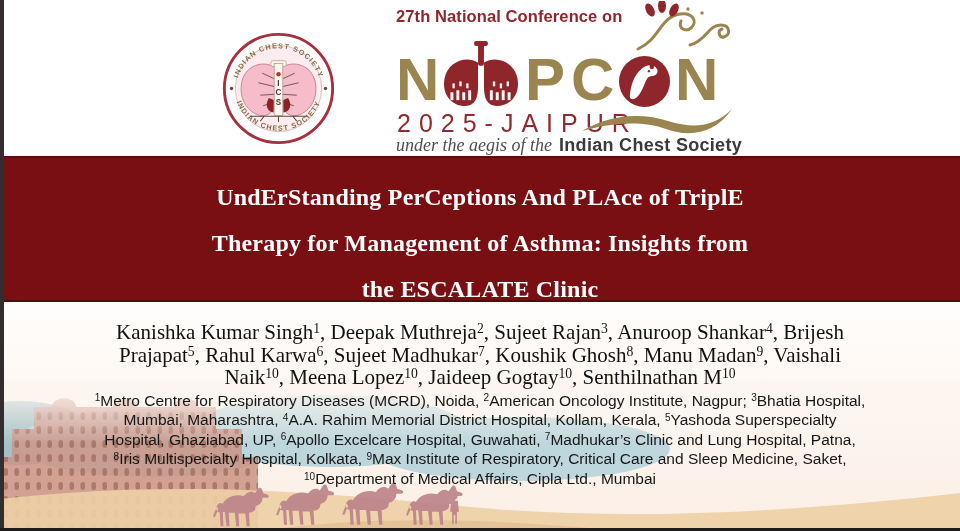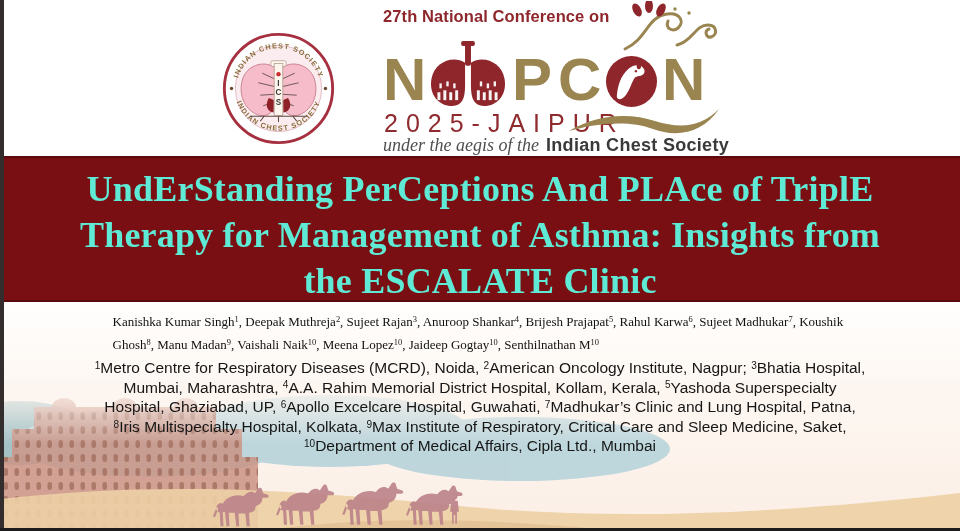--- a/index.html
+++ b/index.html
@@ -4,49 +4,49 @@
 <style>
   html,body{margin:0;padding:0;background:#e9e9e9;}
   .slide{position:relative;width:960px;height:531px;overflow:hidden;background:#fff;
          font-family:"Liberation Sans",sans-serif;margin:0 auto;}
   .edge-left{position:absolute;left:0;top:0;width:4px;height:100%;background:#342d2d;z-index:50;}
   .edge-bottom{position:absolute;left:0;bottom:0;width:100%;height:3px;background:#1d1b1b;z-index:50;}
 
   
   .header{position:absolute;left:0;top:0;width:100%;height:156px;background:#fff;}
   .ics-logo{position:absolute;left:221px;top:31px;width:115px;height:115px;}
-  .napcon{position:absolute;left:383px;top:6px;width:337px;height:150px;}
+  .napcon{position:absolute;left:396px;top:6px;width:337px;height:150px;}
   .conf-line{font-weight:bold;font-size:16.5px;line-height:20px;color:#8e272b;letter-spacing:.1px;}
   .wordmark{position:absolute;left:0;top:42px;width:100%;height:66px;}
   .wm-letter{position:absolute;top:4px;font-weight:bold;font-size:60px;line-height:56px;color:#9a8450;}
   .wm-n1{left:0;}
   .wm-p{left:129px;}
   .wm-c{left:175px;}
   .wm-n2{left:279px;}
   .wm-lungs{position:absolute;left:41px;top:-7px;width:88px;height:69px;}
   .wm-camel{position:absolute;left:222px;top:7px;width:53px;height:53px;}
   .year-city{position:absolute;left:1px;top:103px;font-size:25px;letter-spacing:8px;color:#8f2a2e;white-space:nowrap;}
   .swoosh{position:absolute;left:186px;top:95px;width:150px;height:38px;}
   .flourish{position:absolute;left:236px;top:-5px;width:102px;height:60px;}
   .aegis{position:absolute;left:0;top:129px;width:100%;text-align:right;white-space:nowrap;}
   .aegis-prefix{font-family:"Liberation Serif",serif;font-style:italic;font-size:18px;color:#4f4f4f;}
   .aegis-org{font-weight:bold;font-size:18px;color:#3a3a3a;margin-left:7px;letter-spacing:.3px;}
 
   
   .banner{position:absolute;left:0;top:156px;width:100%;height:146px;background:#7a0f13;
           border-top:2px solid #5a0b0e;border-bottom:2px solid #550a0d;box-sizing:border-box;}
-  .banner-title{padding-top:8px;text-align:center;font-family:"Liberation Serif",serif;
-                font-weight:bold;color:#5eead4;font-size:36px;line-height:46px;letter-spacing:.2px;}
+  .banner-title{padding-top:16px;text-align:center;font-family:"Liberation Serif",serif;
+                font-weight:bold;color:#ffffff;font-size:24px;line-height:46px;letter-spacing:.2px;}
 
   
   .body{position:absolute;left:0;top:302px;width:100%;height:229px;
         background:linear-gradient(180deg,#fffefd 0%,#fdf6f0 45%,#fbeee5 100%);}
   .scene{position:absolute;left:0;bottom:0;width:960px;height:150px;z-index:1;}
-  .authors{position:relative;z-index:2;margin:9px auto 0;max-width:735px;
-           font-family:"Liberation Serif",serif;font-size:13px;line-height:22.5px;color:#111;}
+  .authors{position:relative;z-index:2;margin:19px auto 0;max-width:735px;text-align:center;
+           font-family:"Liberation Serif",serif;font-size:21px;line-height:22.5px;color:#111;}
   .affiliations{position:relative;z-index:2;margin:2px auto 0;max-width:775px;text-align:center;
                 font-size:15.5px;line-height:19.6px;color:#161616;}
   .authors sup,.affiliations sup{font-size:.65em;vertical-align:baseline;position:relative;top:-.42em;line-height:0;}
 </style>
 </head>
 <body>
 
 <div class="slide">
 
   <div class="header">

